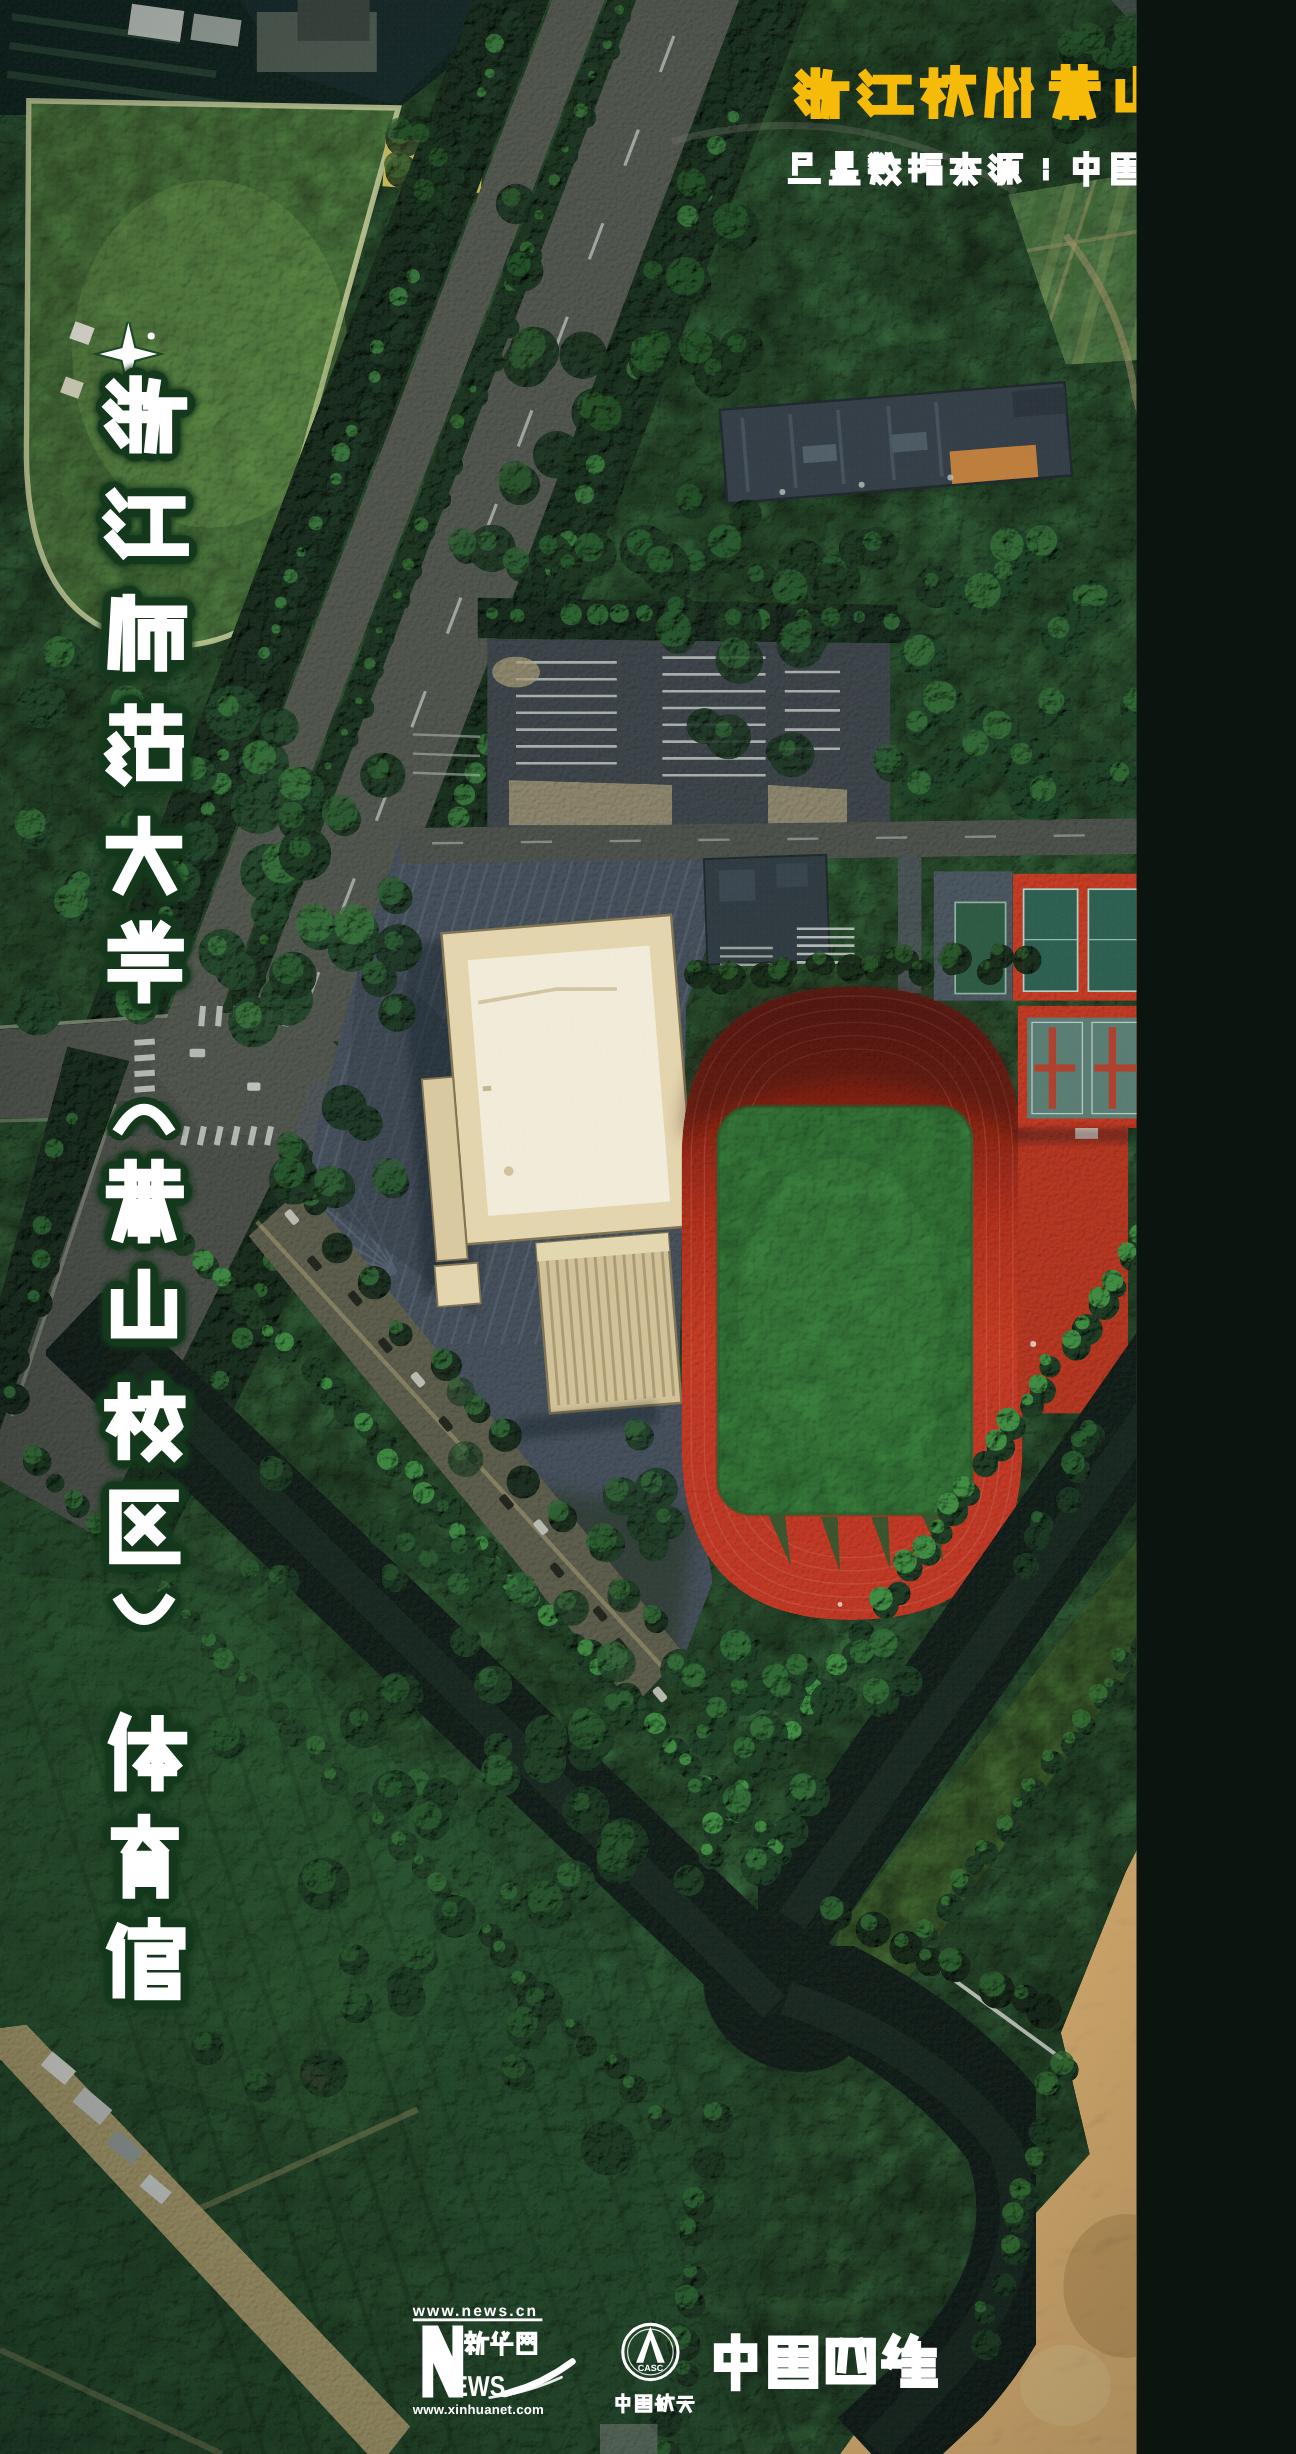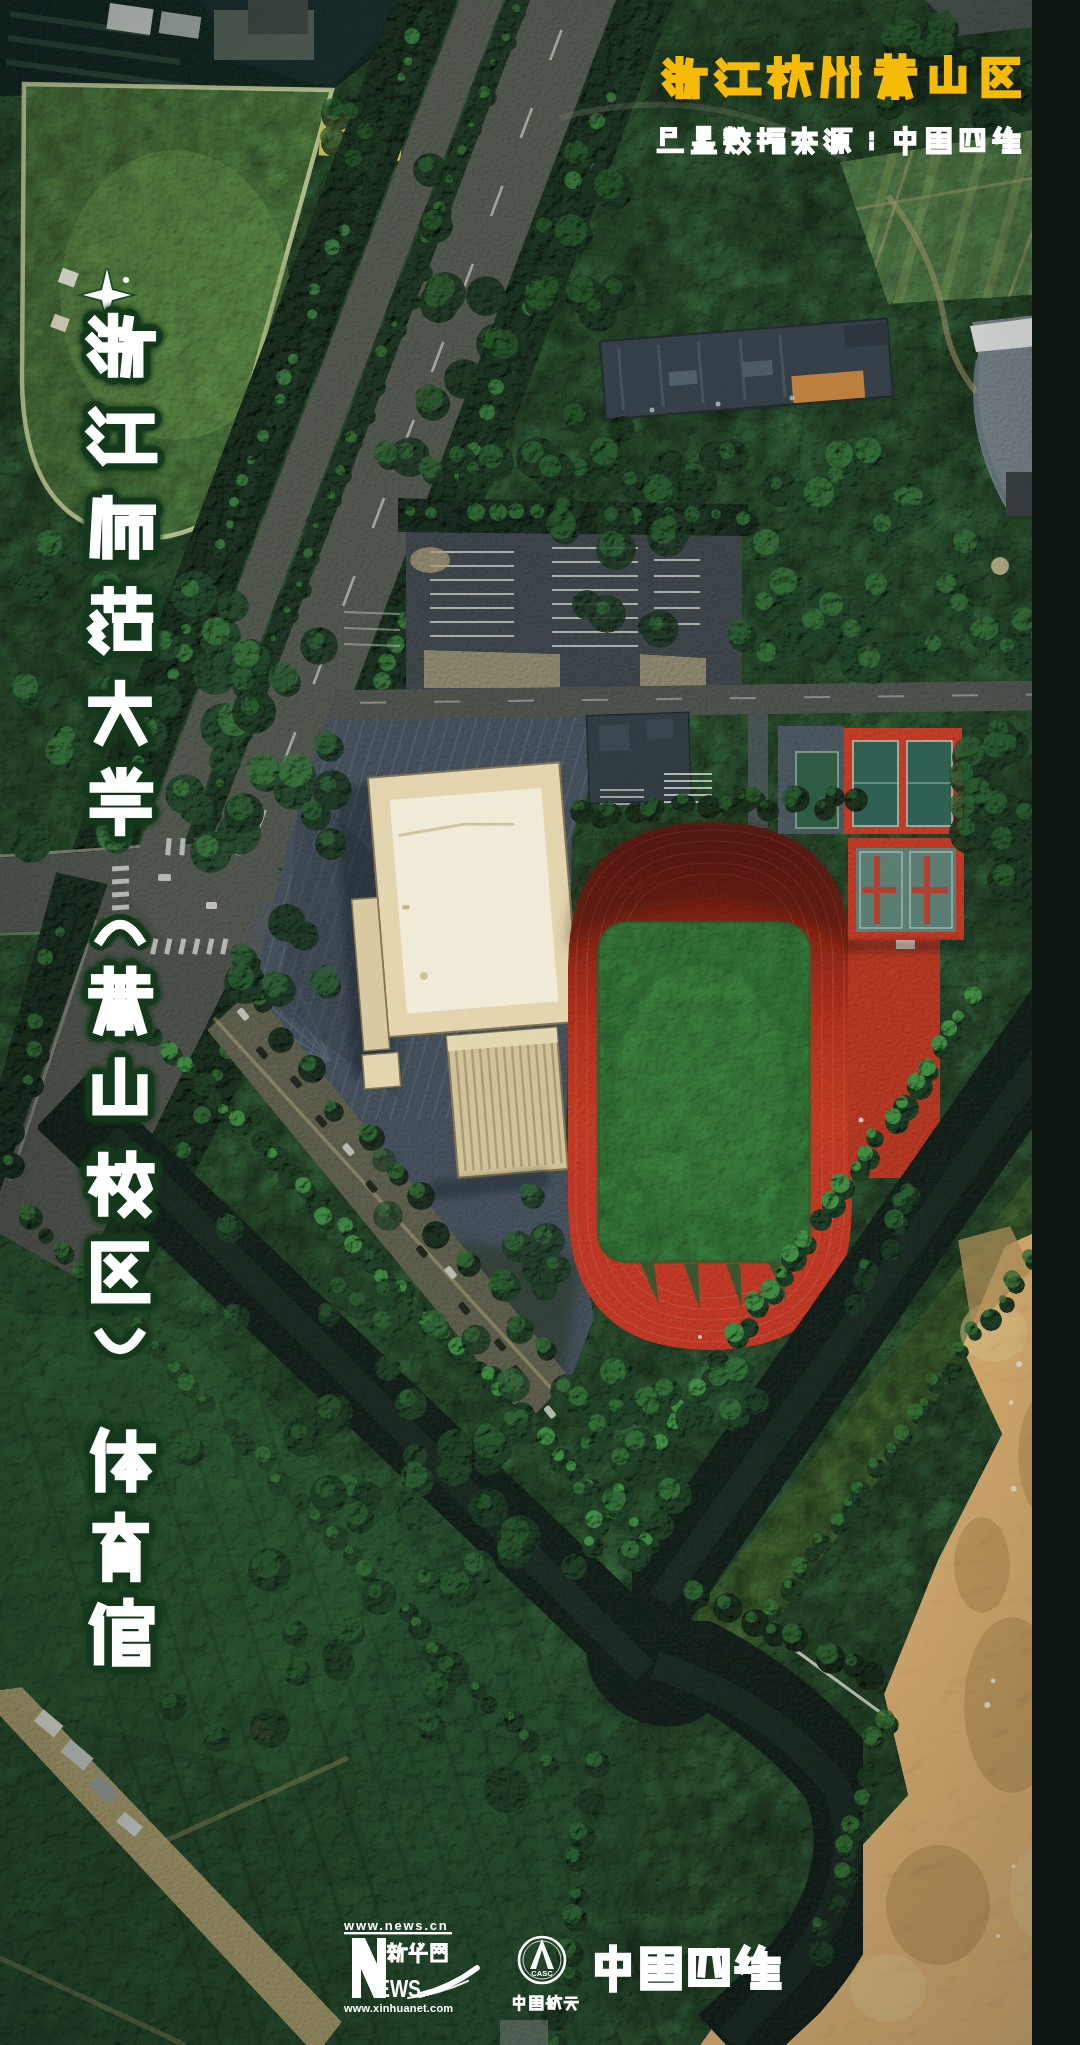--- a/index.html
+++ b/index.html
@@ -1,14 +1,14 @@
 <!DOCTYPE html>
 <html><head><meta charset="utf-8"><title>sat</title>
 <style>html,body{margin:0;padding:0;background:#0c1410;}
-#page{position:relative;width:1032px;height:2045px;overflow:hidden;font-family:"Liberation Sans", sans-serif;}
+#page{position:relative;width:947px;height:2045px;overflow:hidden;font-family:"Liberation Sans", sans-serif;}
 </style></head>
 <body>
 <div id="page">
 <svg width="1080" height="2045" viewBox="0 0 1080 2045">
 
 <defs>
 <filter id="fveg" x="-2%" y="-2%" width="104%" height="104%">
  <feTurbulence type="fractalNoise" baseFrequency="0.08" numOctaves="4" seed="11" result="t"></feTurbulence>
  <feDiffuseLighting in="t" lighting-color="#ffffff" surfaceScale="3.6" diffuseConstant="1.18" result="l">
   <feDistantLight azimuth="235" elevation="58"></feDistantLight>

